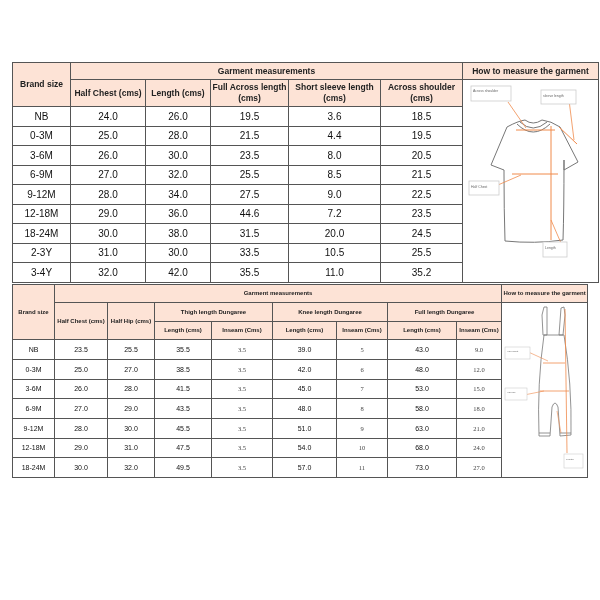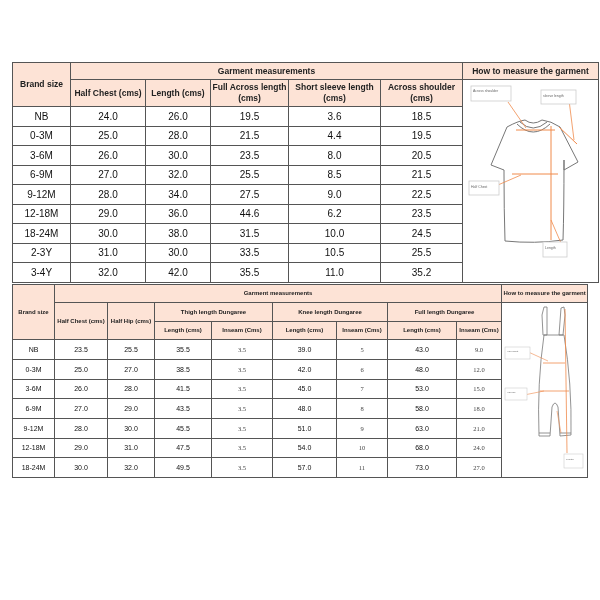--- a/index.html
+++ b/index.html
@@ -121,29 +121,29 @@
     <td>34.0</td>
     <td>27.5</td>
     <td>9.0</td>
     <td>22.5</td>
   </tr>
   <tr>
     <td>12-18M</td>
     <td>29.0</td>
     <td>36.0</td>
     <td>44.6</td>
-    <td>6.2</td>
+    <td>7.2</td>
     <td>23.5</td>
   </tr>
   <tr>
     <td>18-24M</td>
     <td>30.0</td>
     <td>38.0</td>
     <td>31.5</td>
-    <td>10.0</td>
+    <td>20.0</td>
     <td>24.5</td>
   </tr>
   <tr>
     <td>2-3Y</td>
     <td>31.0</td>
     <td>30.0</td>
     <td>33.5</td>
     <td>10.5</td>
     <td>25.5</td>
   </tr>

